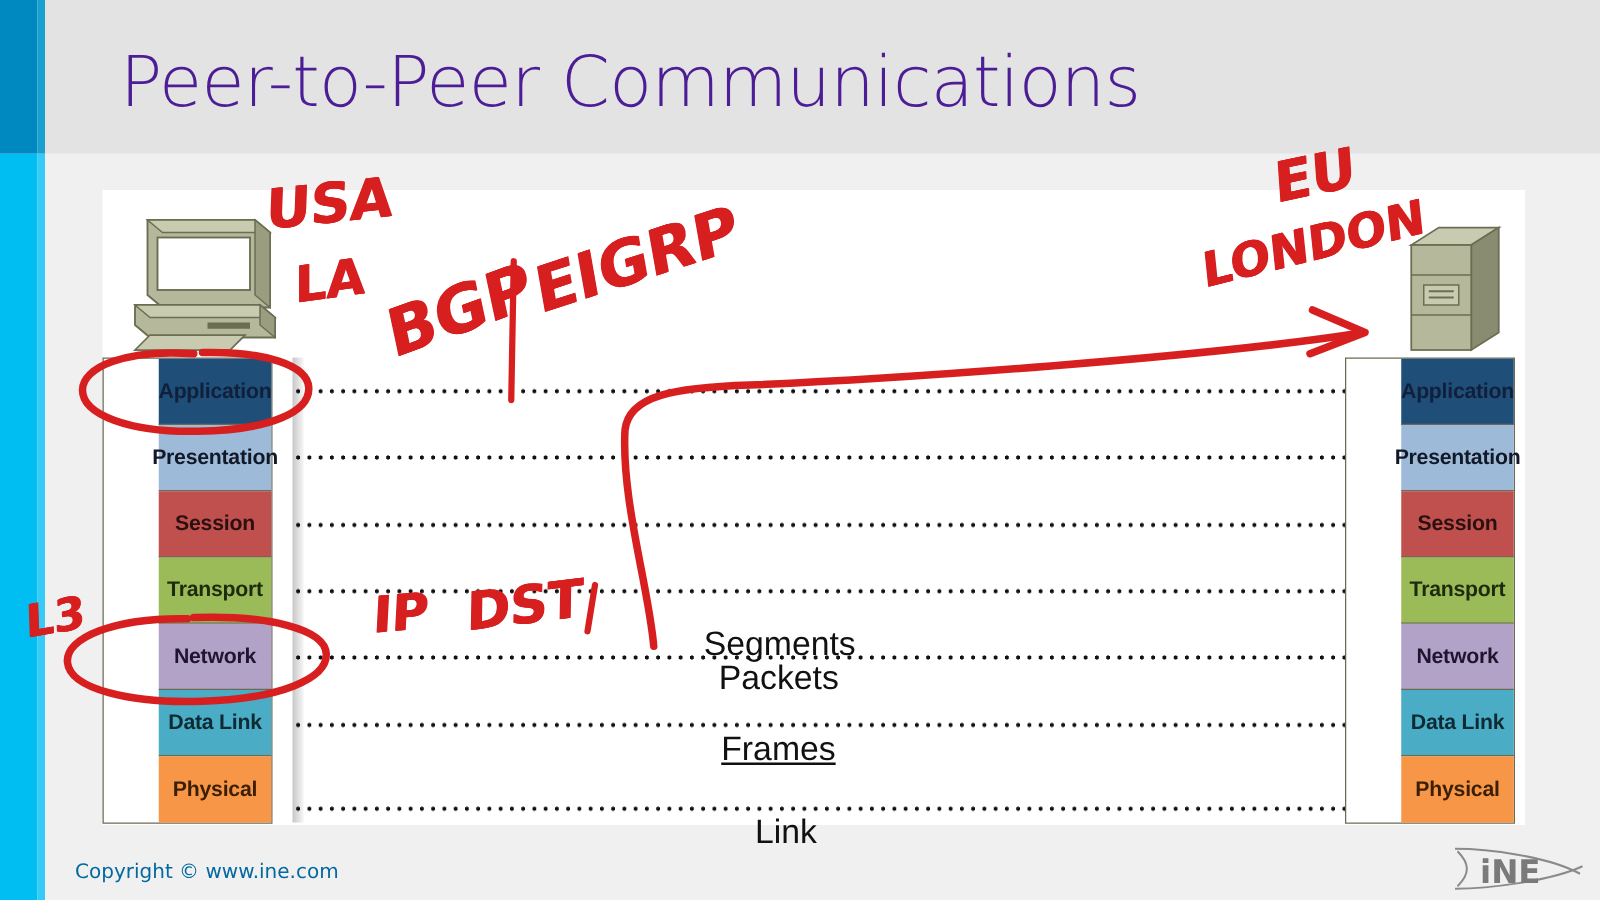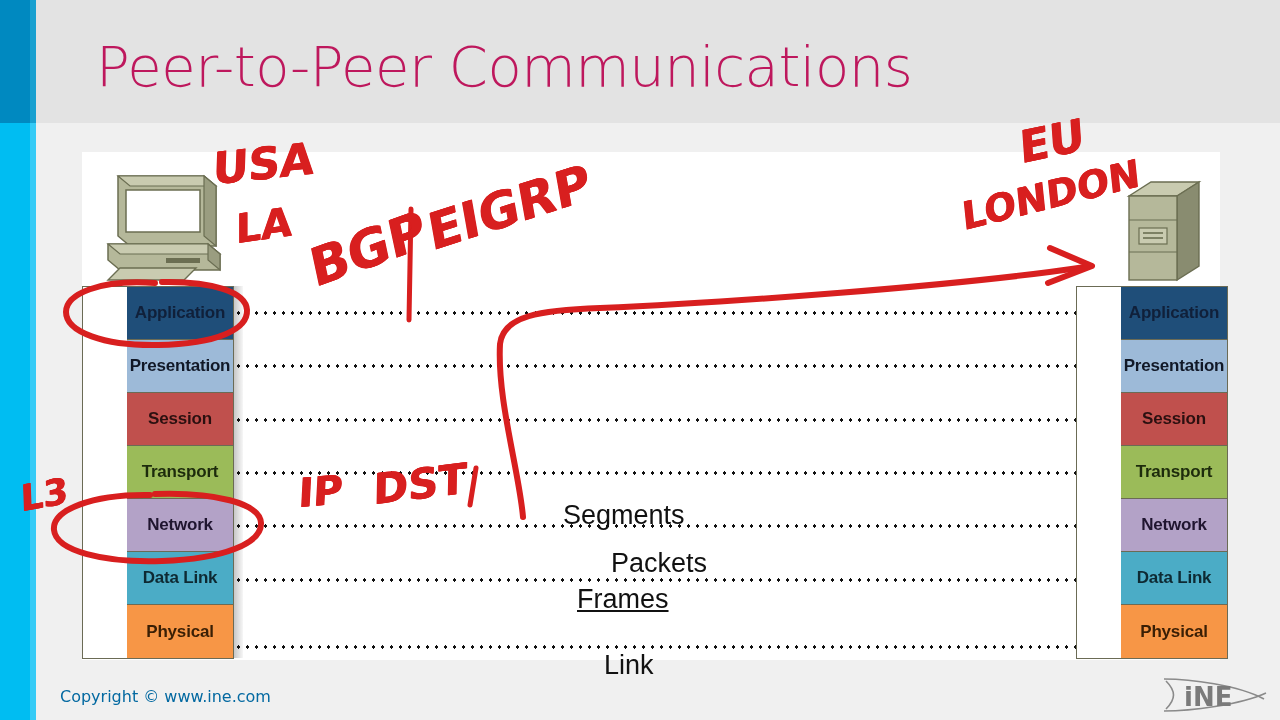--- a/index.html
+++ b/index.html
@@ -26,21 +26,21 @@
   
   .body-bg{position:absolute;left:36px;top:123px;width:1244px;height:597px;background:#f0f0f0;}
 
   
   .panel{
     position:absolute;left:82px;top:152px;width:1138px;height:508px;
     background:#ffffff;
   }
 
   
-  .stack{position:absolute;width:152px;border:1px solid #6b6b55;box-sizing:border-box;padding-left:44px;}
+  .stack{position:absolute;width:136px;border:1px solid #6b6b55;box-sizing:border-box;padding-left:44px;}
   .stack.left{left:82px;top:286px;}
   .stack.right{left:1076px;top:286px;}
   .layer{
     height:53px;box-sizing:border-box;
     display:flex;align-items:center;justify-content:center;
     font-size:17px;font-weight:bold;color:#1a1a2e;
     border-bottom:1px solid #6b6b55;
     letter-spacing:-0.2px;
     font-family:"Liberation Sans", sans-serif;
   }
@@ -89,21 +89,21 @@
 </style>
 </head>
 <body>
 
 <div class="accent-top" style="background: rgb(0, 137, 192);"></div>
 <div class="accent-top-edge"></div>
 <div class="accent-bottom" style="background: rgb(0, 189, 242);"></div>
 <div class="accent-bottom-edge"></div>
 
 <div class="header" style="background: rgb(227, 227, 227);">
-  <div class="page-title" style="color: #be185d;">Peer-to-Peer Communications</div>
+  <div class="page-title" style="color: #4c1d95;">Peer-to-Peer Communications</div>
 </div>
 
 <div class="body-bg"></div>
 <div class="panel"></div>
 
 <div class="device" style="left:104px;top:168px;">
   <svg width="128" height="120" viewBox="0 0 128 120">
 
     <polygon points="14,8 100,8 112,18 112,78 26,78 14,68" fill="#b5b89a" stroke="#6b6e52" stroke-width="1.5"></polygon>
     <polygon points="14,8 100,8 112,18 26,18" fill="#c9cbb0" stroke="#6b6e52" stroke-width="1.2"></polygon>
@@ -184,21 +184,21 @@
   </div>
   <div class="layer" style="background: rgb(75, 172, 198); color: rgb(14, 42, 51);">
     <span>Data Link</span>
   </div>
   <div class="layer" style="background: rgb(247, 150, 70); color: rgb(58, 31, 5);">
     <span>Physical</span>
   </div>
 </div>
 
 <div class="pdu" id="pdu0" style="left: 563px; top: 500px;">Segments</div>
-<div class="pdu" id="pdu1" style="left: 575px; top: 548px; margin-left: 36px;">Packets</div>
+<div class="pdu" id="pdu1" style="left: 575px; top: 527px;">Packets</div>
 <div class="pdu" id="pdu2" style="left: 577px; top: 584px; text-decoration: underline;">Frames</div>
 <div class="pdu" id="pdu3" style="left: 604px; top: 650px;">Link</div>
 
 <svg class="ink-layer">
   <g stroke="#d81f1f" fill="none" stroke-linecap="round" stroke-linejoin="round">
 
     <path d="M 155,283 C 100,279 66,294 66,312 C 66,332 104,346 158,345 C 218,344 248,329 247,310 C 246,292 212,281 162,282" stroke-width="6"></path>
 
     <path d="M 150,495 C 92,494 52,510 54,530 C 56,551 104,563 162,561 C 224,559 262,543 261,523 C 260,503 214,492 155,494" stroke-width="6"></path>
 

